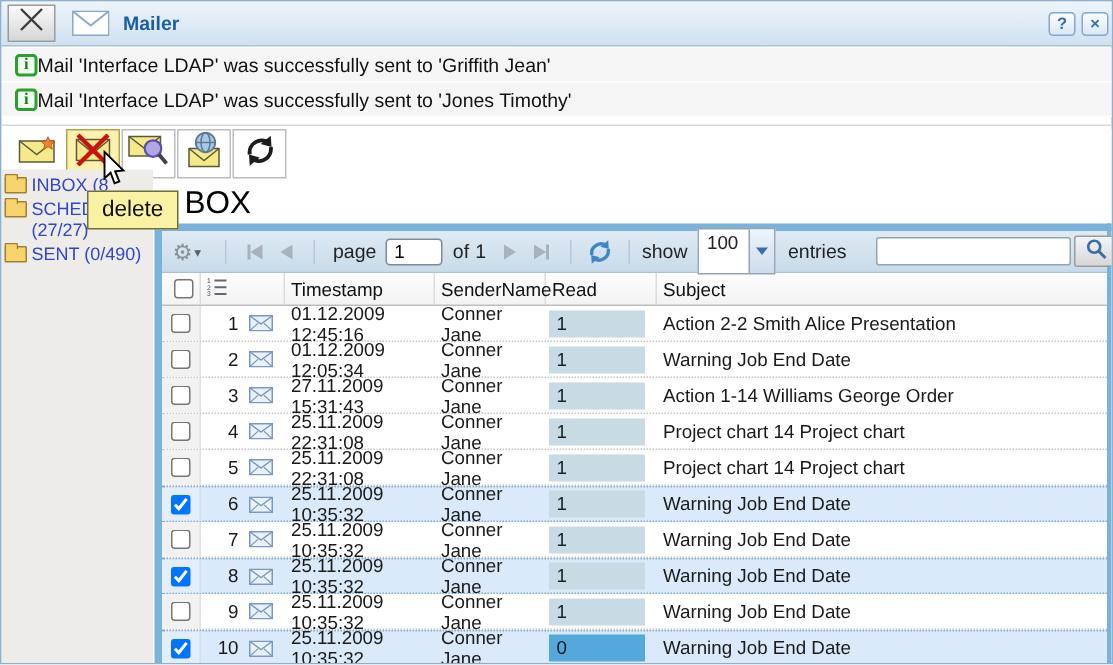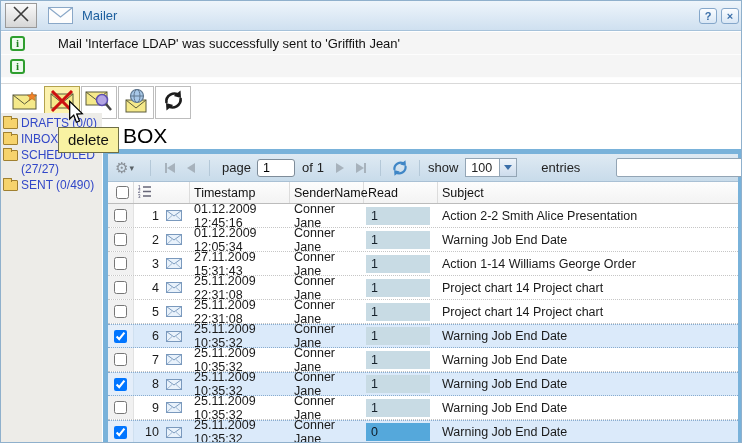--- a/index.html
+++ b/index.html
@@ -9,36 +9,36 @@
          border:1px solid #8fb0cc; overflow:hidden; }
 
   
   .titlebar { position:absolute; left:0; top:0; width:742px; height:30px;
     background:linear-gradient(#eef5fb,#cfe0f0); border-bottom:1px solid #a6c2da;
     display:flex; align-items:center; }
   .tb-xbtn { width:32px; height:25px; margin-left:4px;
     background:linear-gradient(#fafafa,#d6d6d6); border:1px solid #9a9a9a;
     display:flex; align-items:center; justify-content:center; }
   .tb-mailicon { margin-left:11px; display:flex; }
-  .tb-title { margin-left:9px; color:#1d5f9e; font-weight:normal; font-size:13px; }
+  .tb-title { margin-left:9px; color:#1d5f9e; font-weight:bold; font-size:13px; }
   .tb-spacer { flex:1; }
   .winbtn { width:18px; height:16px; margin-right:4px; border:1px solid #85a7ca;
     border-radius:3px; background:linear-gradient(#fbfdff,#d9e7f5);
     color:#3a6ea8; font-weight:bold; font-size:11px; line-height:14px;
     text-align:center; cursor:default; }
 
   
   .notifs { position:absolute; left:0; top:31px; width:742px; }
   .notif { height:23px; background:#f5f5f5; display:flex; align-items:center;
     border-bottom:1px solid #fdfdfd; }
   .info-icon { width:15px; height:15px; margin-left:9px; border:2px solid #2e9e2e;
     border-radius:3px; background:#eefaee; color:#1e7e1e; font-weight:bold;
     font-family:"Liberation Serif", serif; font-size:11px; line-height:11px;
     text-align:center; }
-  .notif-text { margin-left:33px; font-size:13px; color:#111; }
+  .notif-text { font-size:13px; color:#111; }
   .notif-sep { position:absolute; left:0; top:82px; width:742px; height:1px;
     background:#d9d9d9; }
 
   
   .toolbar { position:absolute; left:0; top:85px; width:742px; height:37px;
     background:#fff; display:flex; align-items:flex-start; padding-left:6px; }
   .tool-btn { width:36px; height:33px; position:relative; margin-right:1px;
     display:flex; align-items:center; justify-content:center; background:#fff; }
   .tool-btn.boxed { border:1px solid #bdbdbd; }
   .tool-btn.active { background:#fcf2ae; border:1px solid #b3a24e; }
@@ -81,29 +81,29 @@
     border-bottom:5px solid transparent; border-right:8px solid #a7b2bc; }
   .tri-r { width:0; height:0; border-top:5px solid transparent;
     border-bottom:5px solid transparent; border-left:8px solid #a7b2bc; }
   .navbar-bar { width:2px; height:10px; background:#a7b2bc; }
   .pg-label { margin:0 6px 0 4px; }
   .pg-input { width:38px; height:18px; border:1px solid #7e8c99; border-radius:3px;
     font-size:12.5px; padding:0 0 0 5px; font-family:"Liberation Sans",sans-serif; }
   .pg-of { margin:0 4px 0 7px; }
   .refresh { margin:0 2px; display:flex; cursor:pointer; }
   .show-label { margin-right:7px;text-align:center; }
-  .entries-select { width:52px; height:19px; background:#fff;
+  .entries-select { width:52px; height:31px; background:#fff;
     border:1px solid #93a5b5; display:flex; cursor:pointer; }
   .entries-val { flex:1; font-size:12.5px; padding:2px 0 0 5px; }
   .entries-dd { width:17px; border-left:1px solid #93a5b5;
     background:linear-gradient(#eef4fa,#cddcec); display:flex;
     align-items:center; justify-content:center; }
   .dd-tri { width:0; height:0; border-left:4px solid transparent;
     border-right:4px solid transparent; border-top:5px solid #3a6ea8; }
-  .entries-label { margin:0 24px; }
+  .entries-label { margin:0 8px; }
   .search-wrap { display:flex; align-items:center; margin-left:12px; }
   .search-input { width:130px; height:19px; border:1px solid #93a5b5;
     border-radius:2px; padding:0 4px; font-size:12.5px;
     font-family:"Liberation Sans",sans-serif; }
   .search-btn { width:29px; height:21px; margin-left:2px;
     background:linear-gradient(#f4f4f4,#d7d7d7); border:1px solid #9c9c9c;
     border-radius:2px; display:flex; align-items:center; justify-content:center;
     cursor:pointer; }
 
   
@@ -164,20 +164,21 @@
     <div class="winbtn">×</div>
   </div>
 
   <div class="notifs" id="notifs">
       <div class="notif">
         <span class="info-icon">i</span>
         <span class="notif-text">Mail 'Interface LDAP' was successfully sent to 'Griffith Jean'</span>
       </div>
       <div class="notif">
         <span class="info-icon">i</span>
+        <span class="notif-text">Mail 'Interface LDAP' was successfully sent to 'Jones Timothy'</span>
       </div>
     </div>
   <div class="notif-sep"></div>
 
   <div class="toolbar">
     <div class="tool-btn">
       <span>
         <svg width="26" height="18" viewBox="0 0 26 18">
             <rect x="1" y="3" width="23" height="14" fill="#f5e98a" stroke="#5a5a3a"></rect>
             <path d="M1 3 L12.5 12 L24 3" fill="none" stroke="#5a5a3a"></path>
@@ -221,24 +222,20 @@
             <path d="M4.5 14 A 8 8 0 0 1 17.5 6.5" fill="none" stroke="#1c1c1c" stroke-width="2.6"></path>
             <polygon points="18.5,1.5 19,9 11.8,7" fill="#1c1c1c"></polygon>
             <path d="M18.5 9 A 8 8 0 0 1 5.5 16.5" fill="none" stroke="#1c1c1c" stroke-width="2.6"></path>
             <polygon points="4.5,21.5 4,14 11.2,16" fill="#1c1c1c"></polygon>
           </svg>
       </span>
     </div>
   </div>
 
   <div class="sidebar" id="sidebar">
-      <div class="folder">
-        <span class="folder-icon"></span>
-        <span>DRAFTS (0/0)</span>
-      </div>
       <div class="folder">
         <span class="folder-icon"></span>
         <span>INBOX (8</span>
       </div>
       <div class="folder">
         <span class="folder-icon"></span>
         <span>SCHEDULED (27/27)</span>
       </div>
       <div class="folder">
         <span class="folder-icon"></span>

